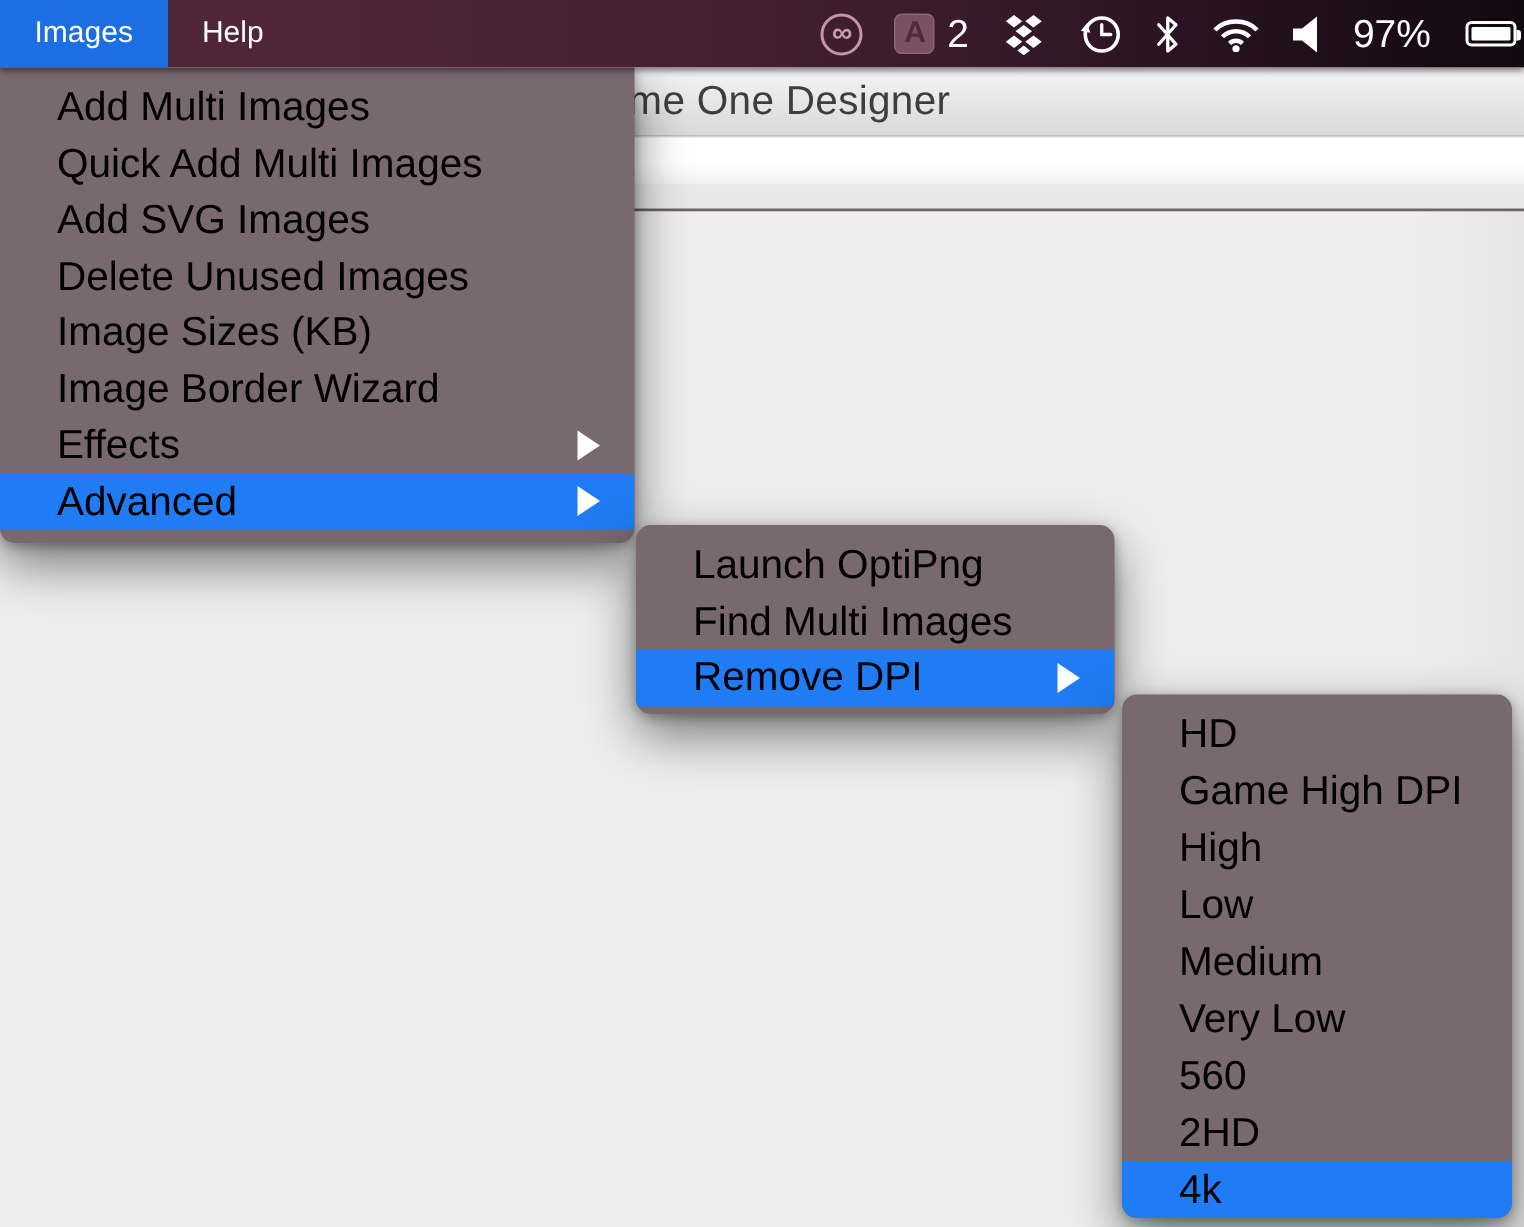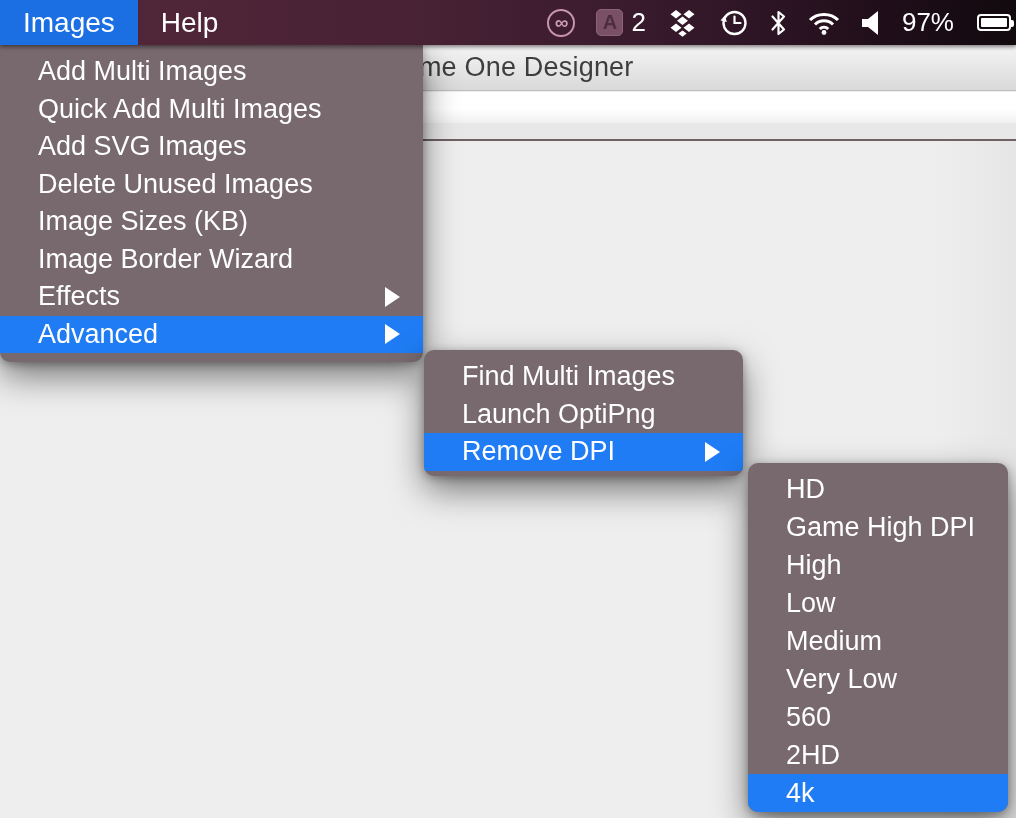--- a/index.html
+++ b/index.html
@@ -38,21 +38,21 @@
   }
 
   
   .menubar {
     position:absolute; left:0; top:0; width:1016px; height:45px; z-index:30;
     background:linear-gradient(90deg,#532838 0%,#4e2537 22%,#472134 42%,#3b1c2e 60%,#2a1322 78%,#1a0c15 92%,#120a0e 100%);
     display:flex; align-items:stretch;
     box-shadow:0 2px 4px rgba(20,8,14,.5);
     color:#fff;
   }
-  .mb-item { display:flex; align-items:center; padding:0 23px; font-size:28px; }
+  .mb-item { display:flex; align-items:center; padding:0 23px; font-size:20px; }
   .mb-item.active { background:#1b6fe3; }
   .status { margin-left:auto; display:flex; align-items:center; gap:21px; padding-right:5px; }
   .sicon { display:flex; align-items:center; justify-content:center; }
 
   .cc-circle {
     width:28px; height:28px; border-radius:50%;
     border:2.5px solid #c795ab; color:#cb9cb1;
     display:flex; align-items:center; justify-content:center;
     font-size:19px; font-weight:bold; line-height:1;
   }
@@ -65,21 +65,21 @@
   .badge-2 { font-size:26px; margin-left:8px; }
   .pct { font-size:26px; }
   .battery { position:relative; width:34px; height:17px; border:2px solid #fff; border-radius:4px; margin-left:2px; }
   .battery .fill { position:absolute; left:2px; top:2px; bottom:2px; width:26px; background:#fff; border-radius:1px; }
   .battery .nub { position:absolute; right:-5px; top:4px; width:3px; height:7px; background:#fff; border-radius:0 2px 2px 0; }
 
   
   .menu {
     position:absolute; z-index:20;
     background:#77696d;
-    color:#ffffff; font-size:27px;
+    color:#000000; font-size:27px;
     box-shadow:0 14px 34px rgba(0,0,0,.5), 0 2px 8px rgba(0,0,0,.3);
   }
   .menu1 { left:0; top:45px; width:423px; border-radius:0 0 10px 10px; padding:8px 0 9px; overflow:hidden; }
   .menu2 { left:424px; top:350px; width:319px; border-radius:10px; padding:8px 0 5px; overflow:hidden; }
   .menu3 { left:748px; top:463px; width:260px; border-radius:10px; padding:7px 0 0; overflow:hidden; }
   .mi {
     display:flex; align-items:center; position:relative;
     height:37.5px; padding:0 26px 0 38px; white-space:nowrap;
   }
   .menu3 .mi { height:38px; }
@@ -193,24 +193,24 @@
     <span class="arrow"></span>
   </div>
   <div class="mi hl">
     <span>Advanced</span>
     <span class="arrow"></span>
   </div>
 </div>
 
 <div class="menu menu2">
   <div class="mi">
+    <span>Launch OptiPng</span>
+  </div>
+  <div class="mi">
     <span>Find Multi Images</span>
-  </div>
-  <div class="mi">
-    <span>Launch OptiPng</span>
   </div>
   <div class="mi hl">
     <span>Remove DPI</span>
     <span class="arrow"></span>
   </div>
 </div>
 
 <div class="menu menu3">
   <div class="mi">
     <span>HD</span>

